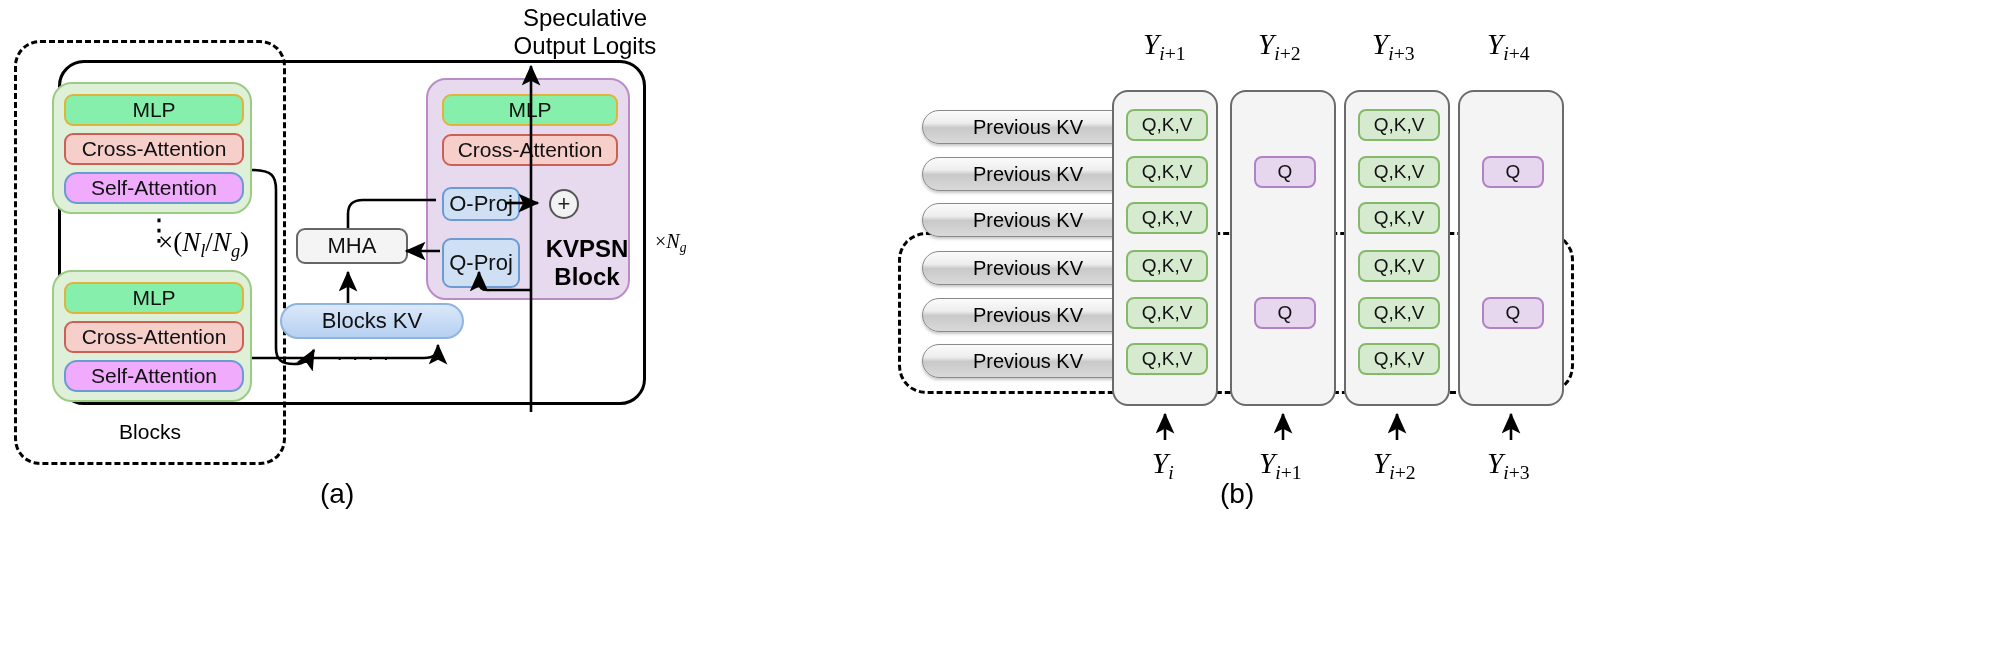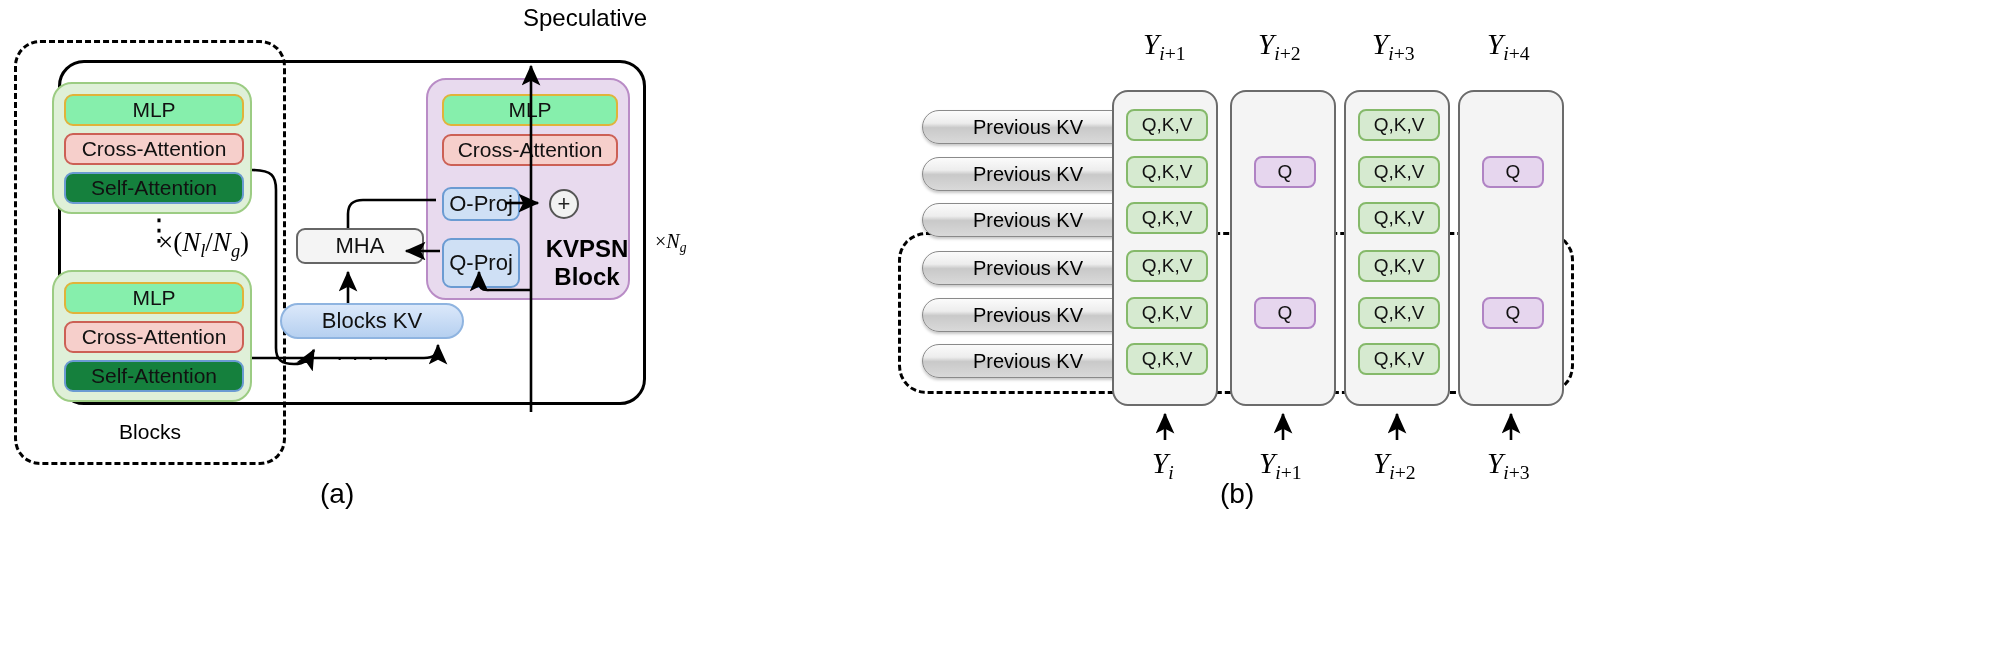--- a/index.html
+++ b/index.html
@@ -51,21 +51,21 @@
     border: 2px solid;
     font-size: 21px;
     color: #111;
     display: flex;
     align-items: center;
     justify-content: center;
     white-space: nowrap;
   }
   .lbox.mlp   { background: #86efac; border-color: #e0b33a; }
   .lbox.cross { background: #f6cfcb; border-color: #cc6055; }
-  .lbox.self  { background: #15803d; border-color: #6b9bd2; }
+  .lbox.self  { background: #f0abfc; border-color: #6b9bd2; border-radius: 13px; }
   .lbox.proj  { background: #cfe0f5; border-color: #6b9bd2; font-size: 22px; }
   .lbox.mha   { background: #f4f4f4; border-color: #666; font-size: 22px; border-width:2px; }
   .lbox.ckv {
     background: linear-gradient(180deg,#dbe8fa 0%, #b6d0f0 100%);
     border-color: #8fb4e0;
     border-radius: 22px;
     font-size: 22px;
   }
 
   .plus-node {
@@ -116,20 +116,21 @@
 </style>
 </head>
 <body>
 
 <div id="page">
 
   <div id="panel-a" class="abs">
 
     <div class="abs ptext" style="left:455px; top:4px; width:260px;">
       <div>Speculative</div>
+      <div>Output Logits</div>
     </div>
 
     <div class="abs dashed-group" style="left:14px; top:40px; width:272px; height:425px;"></div>
 
     <div class="abs solid-group" style="left:58px; top:60px; width:588px; height:345px;"></div>
 
     <div class="abs decoder-block" style="left:52px; top:82px; width:200px; height:132px;">
       <div class="abs lbox mlp" style="left:10px; top:10px;  width:180px; height:32px;">MLP</div>
       <div class="abs lbox cross" style="left:10px; top:49px; width:180px; height:32px;">Cross-Attention</div>
       <div class="abs lbox self" style="left:10px; top:88px; width:180px; height:32px;">Self-Attention</div>
@@ -143,21 +144,21 @@
     <div class="abs decoder-block" style="left:52px; top:270px; width:200px; height:132px;">
       <div class="abs lbox mlp" style="left:10px; top:10px;  width:180px; height:32px;">MLP</div>
       <div class="abs lbox cross" style="left:10px; top:49px; width:180px; height:32px;">Cross-Attention</div>
       <div class="abs lbox self" style="left:10px; top:88px; width:180px; height:32px;">Self-Attention</div>
     </div>
 
     <div class="abs ptext small" style="left:35px; top:420px; width:230px;">
       <div>Blocks</div>
     </div>
 
-    <div class="abs lbox mha" style="left:296px; top:228px; width:128px; height:36px;">MHA</div>
+    <div class="abs lbox mha" style="left:296px; top:228px; width:112px; height:36px;">MHA</div>
 
     <div class="abs lbox ckv" style="left:280px; top:303px; width:184px; height:36px;">Blocks KV</div>
 
     <div class="abs" style="left:336px; top:345px; font-size:22px; letter-spacing:1px; color:#000;">· · · ·</div>
 
     <div class="abs kvpsn-block" style="left:426px; top:78px; width:204px; height:222px;">
       <div class="abs lbox mlp" style="left:14px; top:14px; width:176px; height:32px;">MLP</div>
       <div class="abs lbox cross" style="left:14px; top:54px; width:176px; height:32px;">Cross-Attention</div>
       <div class="abs lbox proj" style="left:14px; top:107px; width:78px; height:34px;">O-Proj</div>
       <div class="abs lbox proj" style="left:14px; top:158px; width:78px; height:50px;">Q-Proj</div>

